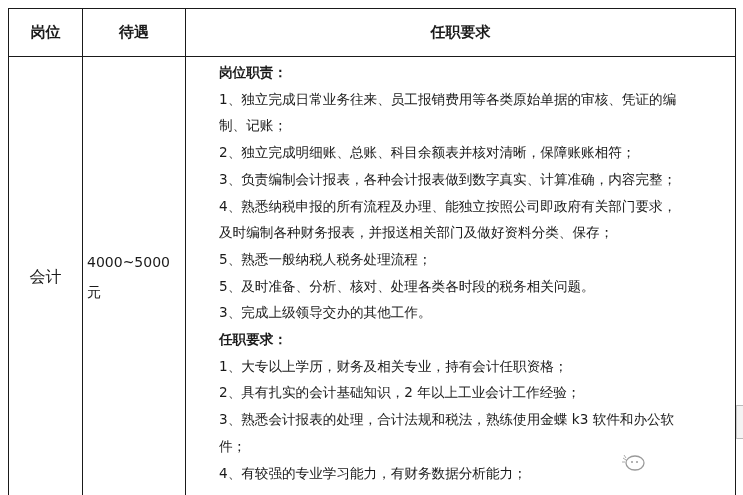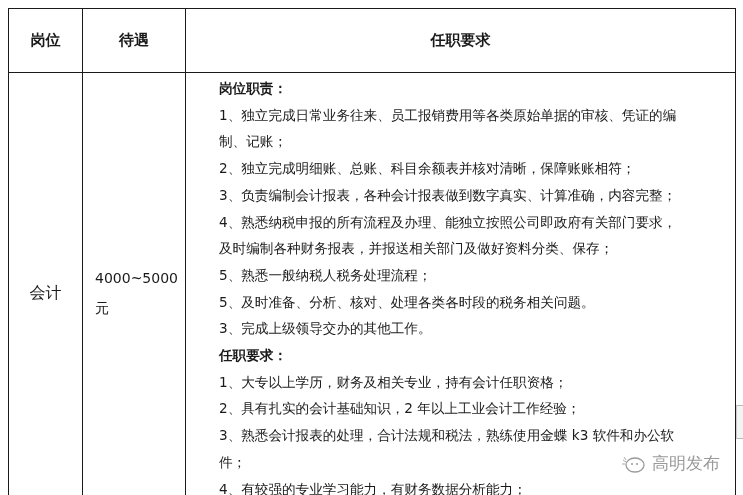--- a/index.html
+++ b/index.html
@@ -1,19 +1,19 @@
 <!DOCTYPE html>
 <html><head>
 <meta charset="utf-8">
 <style>
   html, body { margin:0; padding:0; background:#ffffff; }
   body { width:743px; height:495px; overflow:hidden; position:relative;
          font-family:"DejaVu Sans","Liberation Sans",sans-serif; color:#1a1a1a; }
   .tbl { position:absolute; left:8px; top:8px; width:728px; border-collapse:collapse; table-layout:fixed; }
-  .tbl td, .tbl th { border:1.5px solid #1a1a1a; padding:12px; }
+  .tbl td, .tbl th { border:1.5px solid #1a1a1a; padding:4px; }
   .tbl th { height:39px; font-weight:bold; font-size:15px; text-align:center; }
   .col1 { width:74px; } .col2 { width:103px; }
   .bodyrow td { vertical-align:middle; }
   .c-pos { text-align:center; font-size:16px; }
   .c-sal { text-align:left; font-size:14px; line-height:30px; }
   .c-req { padding:2px 6px 0 7px !important; vertical-align:top !important; font-size:13.6px; line-height:26.7px; height:438px; }
   .sec { font-weight:bold; }
   .line { white-space:nowrap; overflow:visible;margin-left:26px; }
   .wm { position:absolute; left:620px; top:452px; display:flex; align-items:center; gap:6px; color:#9a9a9a; font-size:17px; }
   .wm svg { display:block; }
@@ -64,15 +64,14 @@
 
 <div class="wm">
   <span>
     <svg width="26" height="20" viewBox="0 0 26 20">
       <ellipse cx="15" cy="11" rx="9" ry="7" fill="none" stroke="#9a9a9a" stroke-width="1.3"></ellipse>
       <circle cx="12" cy="10" r="1" fill="#9a9a9a"></circle>
         <circle cx="17" cy="10" r="1" fill="#9a9a9a"></circle>
       <path d="M3 6 L6 8 M2 10 L5 10 M4 3 L6 6" stroke="#aaa" stroke-width="1"></path>
     </svg>
   </span>
-  <span>高明发布</span>
 </div>
 <div class="edge"></div>
 
 </body></html>

